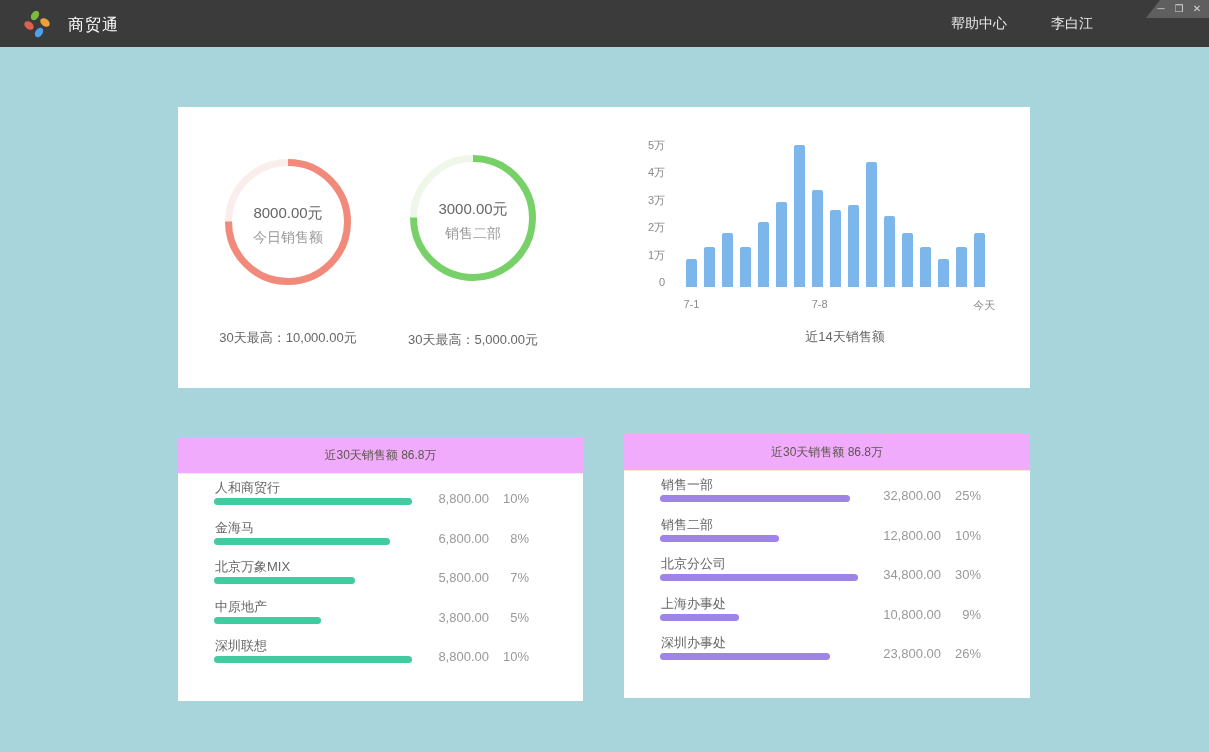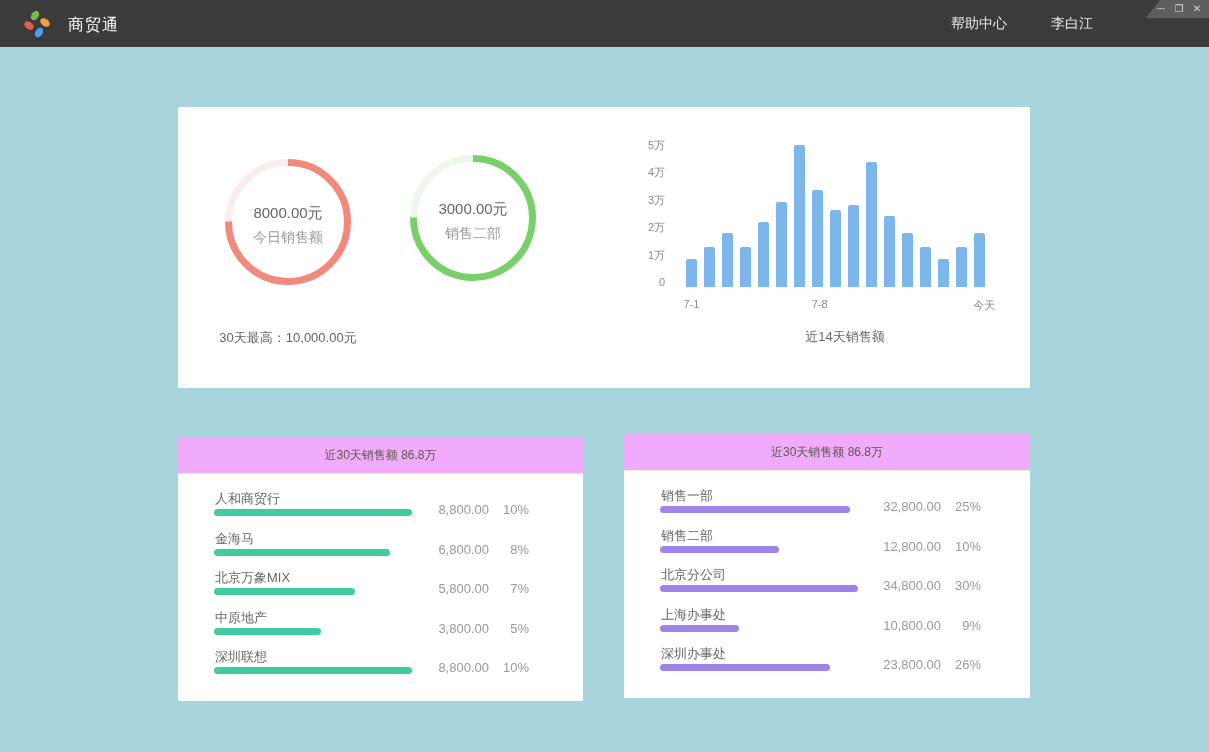--- a/index.html
+++ b/index.html
@@ -39,21 +39,21 @@
   .yticks { position:absolute; left:430px; top:0; width:57px; height:200px; }
   .yticks div { position:absolute; right:0; width:57px; text-align:right; font-size:11px; color:#8a8a8a; height:14px; line-height:14px; }
   .bars { position:absolute; left:508px; top:30px; width:306px; height:150px;
           display:flex; align-items:flex-end; }
   .bar { width:11px; margin-right:7.3px; background:#7cb6ea; border-radius:2px 2px 0 0; }
   .xticks { position:absolute; top:191px; left:0; width:100%; height:14px; }
   .xticks div { position:absolute; transform:translateX(-50%); font-size:11px; color:#8a8a8a; white-space:nowrap; }
   .chart-caption { position:absolute; left:567px; top:221px; width:200px; text-align:center; font-size:13px; color:#666; }
 
   
-  .rows { padding-top:16px; }
+  .rows { padding-top:5px; }
   .rrow { position:relative; height:39.5px; }
   .rname { position:absolute; left:37px; top:0; font-size:13px; color:#666; }
   .rbar { position:absolute; left:36px; top:19px; height:7px; border-radius:3.5px; }
   .rvals { position:absolute; left:0; top:12px; display:flex; justify-content:flex-end; font-size:13px; color:#999; }
   .panel-rank.left  .rvals { right:54px; left:8px; }
   .panel-rank.right .rvals { right:49px; left:0; }
   .ramount { text-align:right; }
   .rpct { width:40px; text-align:right; }
 </style>
 </head>
@@ -97,20 +97,21 @@
     <div class="footnote" style="left:0px; top:222px;">30天最高：10,000.00元</div>
 
     <div class="donut" style="left:228px; top:44px;">
       <svg width="134" height="134" viewBox="0 0 134 134">
         <circle class="track" cx="67" cy="67" r="59.5" fill="none" stroke-width="7" stroke="#eef7ea"></circle>
         <circle class="arc" cx="67" cy="67" r="59.5" fill="none" stroke-width="7" transform="rotate(-90 67 67)" stroke="#78d168" stroke-dasharray="280.387144332889 93.46238144429634"></circle>
       </svg>
       <div class="dtxt dval">3000.00元</div>
       <div class="dtxt dmetric">销售二部</div>
     </div>
+    <div class="footnote" style="left:185px; top:224px;">30天最高：5,000.00元</div>
 
     <div class="yticks" id="yticks">
         <div style="top: 168px;">0</div>
         <div style="top: 140.6px;">1万</div>
         <div style="top: 113.2px;">2万</div>
         <div style="top: 85.8px;">3万</div>
         <div style="top: 58.4px;">4万</div>
         <div style="top: 31px;">5万</div>
       </div>
     <div class="bars" id="bars">

